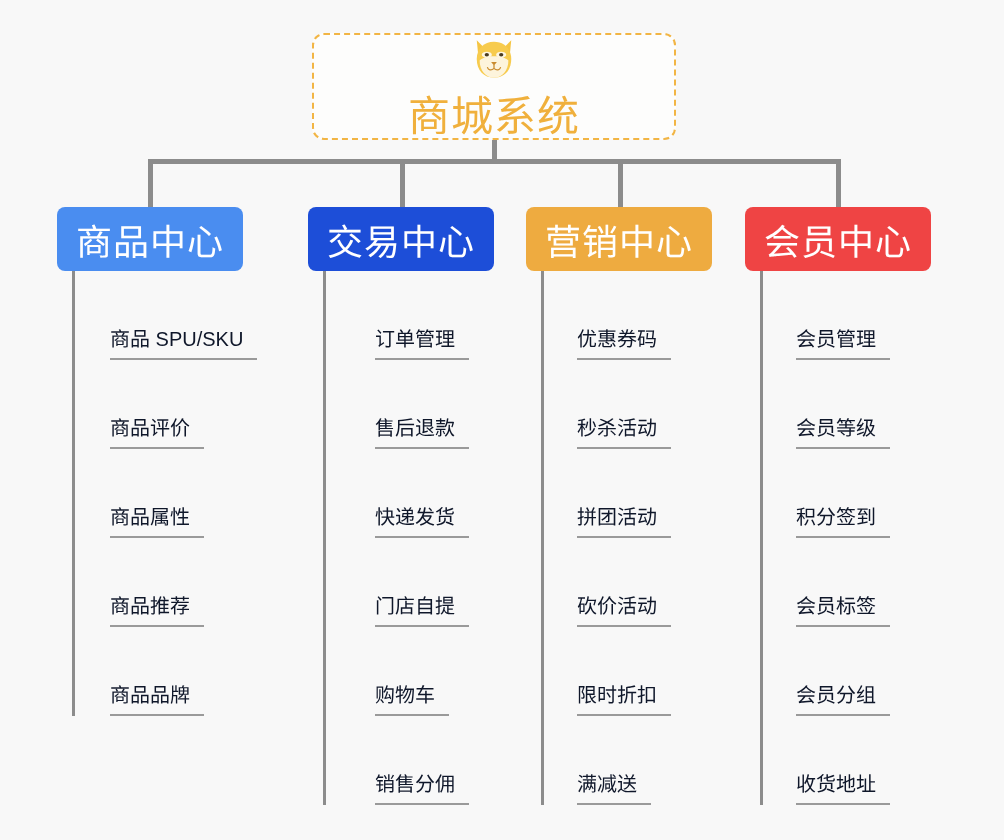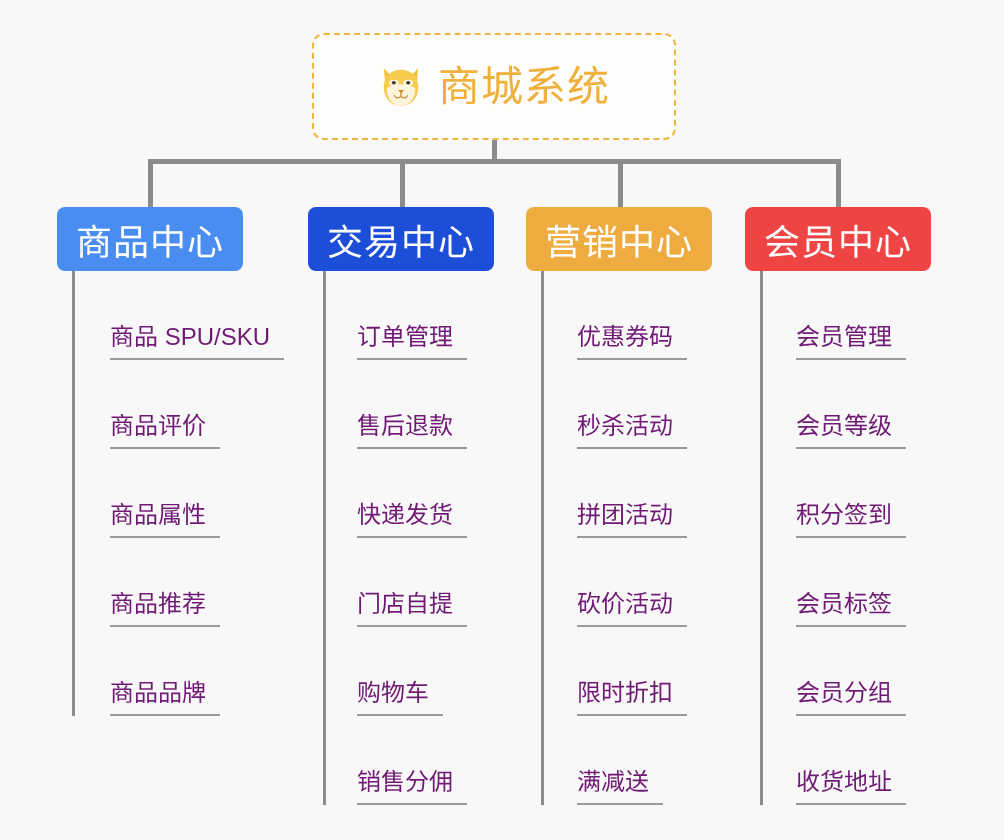--- a/index.html
+++ b/index.html
@@ -118,38 +118,38 @@
   .leaf-item {
     position: relative;
     height: 89px;
     display: flex;
     align-items: flex-end;
     padding-left: 32px;
     box-sizing: border-box;
   }
   .leaf-label {
     display: inline-block;
-    font-size: 24px;
-    color: #701a75;
+    font-size: 20px;
+    color: #0f172a;
     line-height: 1.15;
     padding: 0 14px 7px 0;
     border-bottom: 2px solid #9a9a9a;
     white-space: nowrap;
   }
   .branch.b1 .leaf-item { padding-left: 35px; }
-  .branch.b2 .leaf-item { padding-left: 31px; }
+  .branch.b2 .leaf-item { padding-left: 49px; }
   .branch.b3 .leaf-item { padding-left: 33px; }
   .branch.b4 .leaf-item { padding-left: 33px; }
 </style>
 </head>
 <body style="background: rgb(248, 248, 248);">
 
 <div id="mindmap">
 
-  <div class="root-node" style="background: rgb(253, 253, 252); border-color: rgb(242, 181, 68);">
+  <div class="root-node" style="background: rgb(253, 253, 252); border-color: rgb(242, 181, 68); flex-direction: column;">
     <svg class="root-icon" viewBox="0 0 64 64" aria-hidden="true">
       <path d="M8 6 L10 26 L20 18 Z" fill="#f5c542"></path>
       <path d="M56 6 L54 26 L44 18 Z" fill="#f5c542"></path>
       <path d="M32 8 C46 8 56 18 56 32 C56 48 46 58 32 58 C18 58 8 48 8 32 C8 18 18 8 32 8 Z" fill="#f7cb4d"></path>
       <path d="M12 34 C16 30 22 28 32 28 C42 28 48 30 52 34 C52 48 43 58 32 58 C21 58 12 48 12 34 Z" fill="#fdf4dc"></path>
       <ellipse cx="22" cy="26" rx="7" ry="4.2" fill="#fdf6e2"></ellipse>
       <ellipse cx="42" cy="26" rx="7" ry="4.2" fill="#fdf6e2"></ellipse>
       <ellipse cx="22" cy="26" rx="3" ry="2.4" fill="#4a3b22"></ellipse>
       <ellipse cx="42" cy="26" rx="3" ry="2.4" fill="#4a3b22"></ellipse>
       <path d="M28 36 L36 36 L32 41 Z" fill="#c98b2e"></path>

